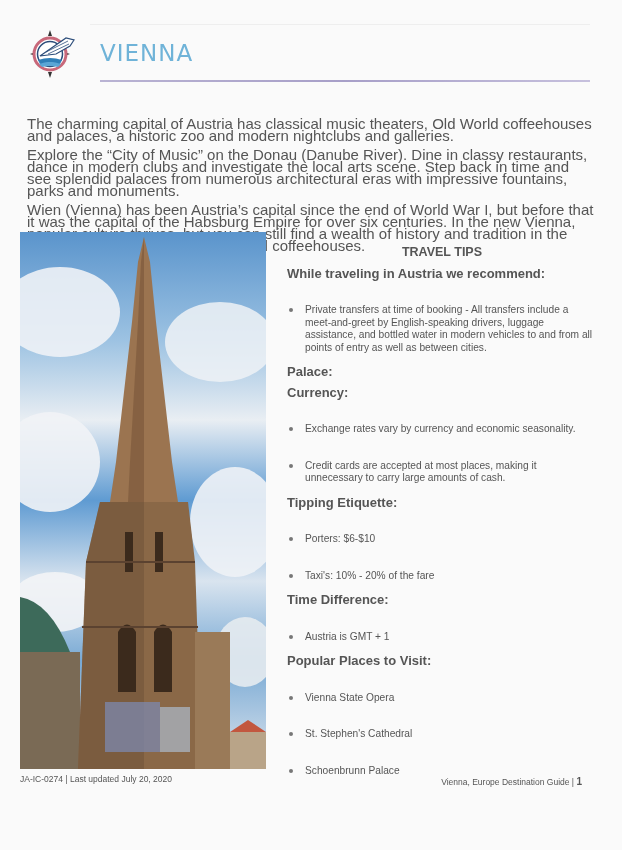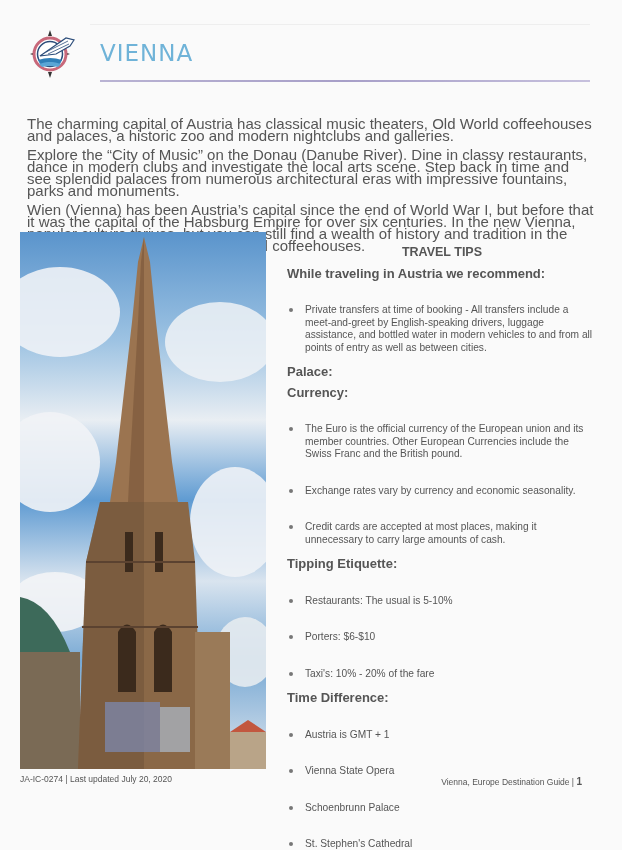--- a/index.html
+++ b/index.html
@@ -135,38 +135,37 @@
 
   <h3>While traveling in Austria we recommend:</h3>
   <ul>
     <li>Private transfers at time of booking - All transfers include a meet-and-greet by English-speaking drivers, luggage assistance, and bottled water in modern vehicles to and from all points of entry as well as between cities.</li>
   </ul>
 
   <h3>Palace:</h3>
 
   <h3>Currency:</h3>
   <ul>
-    <li>The Euro is the official currency of the European union and its member countries. Other European Currencies include the Swiss Franc and the British pound.</li>
     <li>Exchange rates vary by currency and economic seasonality.</li>
     <li>Credit cards are accepted at most places, making it unnecessary to carry large amounts of cash.</li>
   </ul>
 
   <h3>Tipping Etiquette:</h3>
   <ul>
-    <li>Restaurants: The usual is 5-10%</li>
     <li>Porters: $6-$10</li>
     <li>Taxi's: 10% - 20% of the fare</li>
   </ul>
 
   <h3>Time Difference:</h3>
   <ul>
     <li>Austria is GMT + 1</li>
   </ul>
 
+  <h3>Popular Places to Visit:</h3>
   <ul>
     <li>Vienna State Opera</li>
+    <li>St. Stephen's Cathedral</li>
     <li>Schoenbrunn Palace</li>
-    <li>St. Stephen's Cathedral</li>
   </ul>
 </div>
 
 <div class="footer-left">JA-IC-0274 | Last updated July 20, 2020</div>
 <div class="footer-right"><span>Vienna, Europe Destination Guide | </span><span class="page-num">1</span></div>
 
 </body></html>

